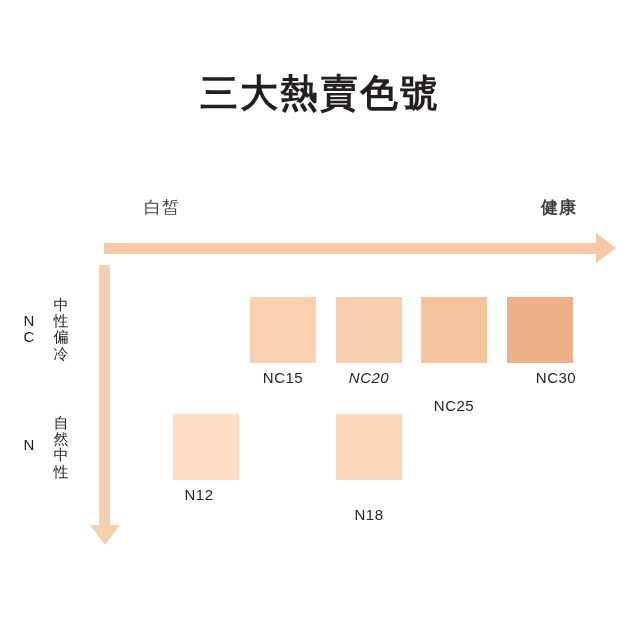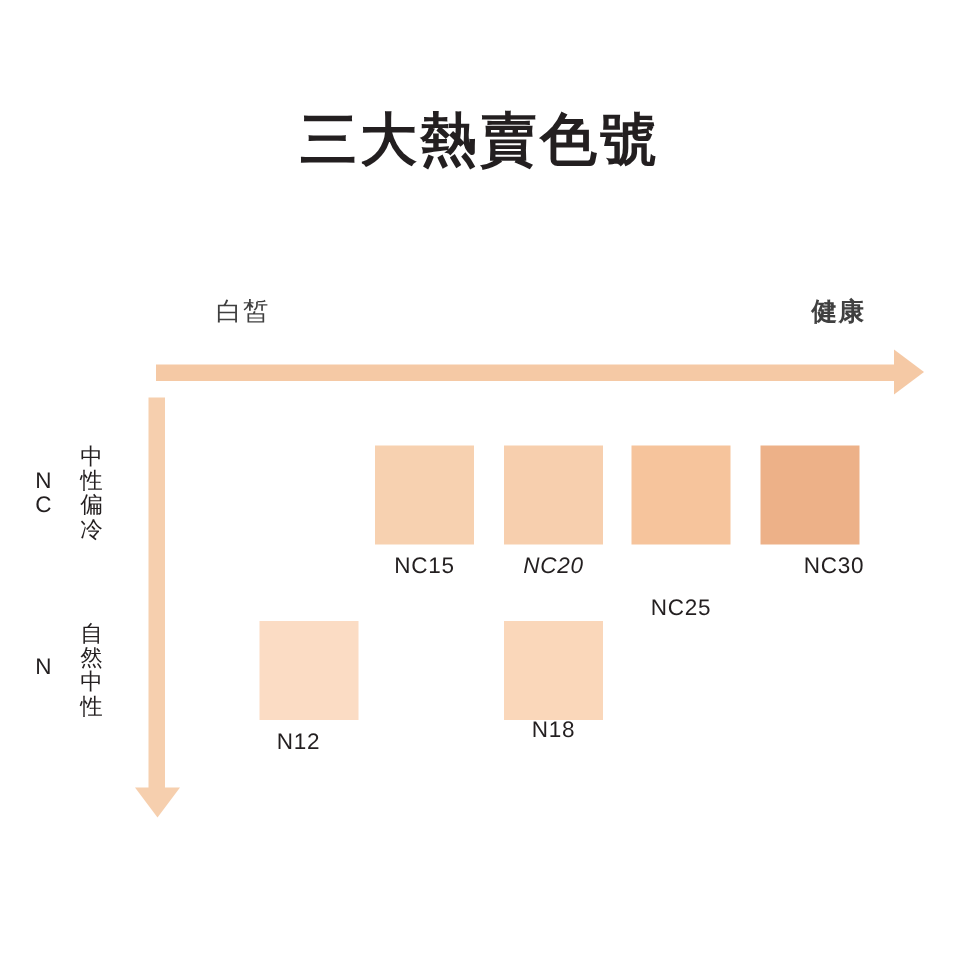--- a/index.html
+++ b/index.html
@@ -160,16 +160,16 @@
       <div class="swatch-label" style="left: 238px; top: 369px;">NC15</div>
       <div class="swatch" style="left: 336px; top: 297px; background: rgb(247, 207, 174);"></div>
       <div class="swatch-label" style="left: 324px; top: 369px; font-style: italic;">NC20</div>
       <div class="swatch" style="left: 421px; top: 297px; background: rgb(246, 196, 156);"></div>
       <div class="swatch-label" style="left: 409px; top: 369px; margin-top: 28px;">NC25</div>
       <div class="swatch" style="left: 507px; top: 297px; background: rgb(237, 177, 136);"></div>
       <div class="swatch-label" style="left: 511px; top: 369px;">NC30</div>
       <div class="swatch" style="left: 173px; top: 414px; background: rgb(251, 220, 196);"></div>
       <div class="swatch-label" style="left: 154px; top: 486px;">N12</div>
       <div class="swatch" style="left: 336px; top: 414px; background: rgb(250, 215, 186);"></div>
-      <div class="swatch-label" style="left: 324px; top: 478px;">N18</div>
+      <div class="swatch-label" style="left: 324px; top: 506px;">N18</div>
     </div>
 
 </div>
 
 </body></html>

